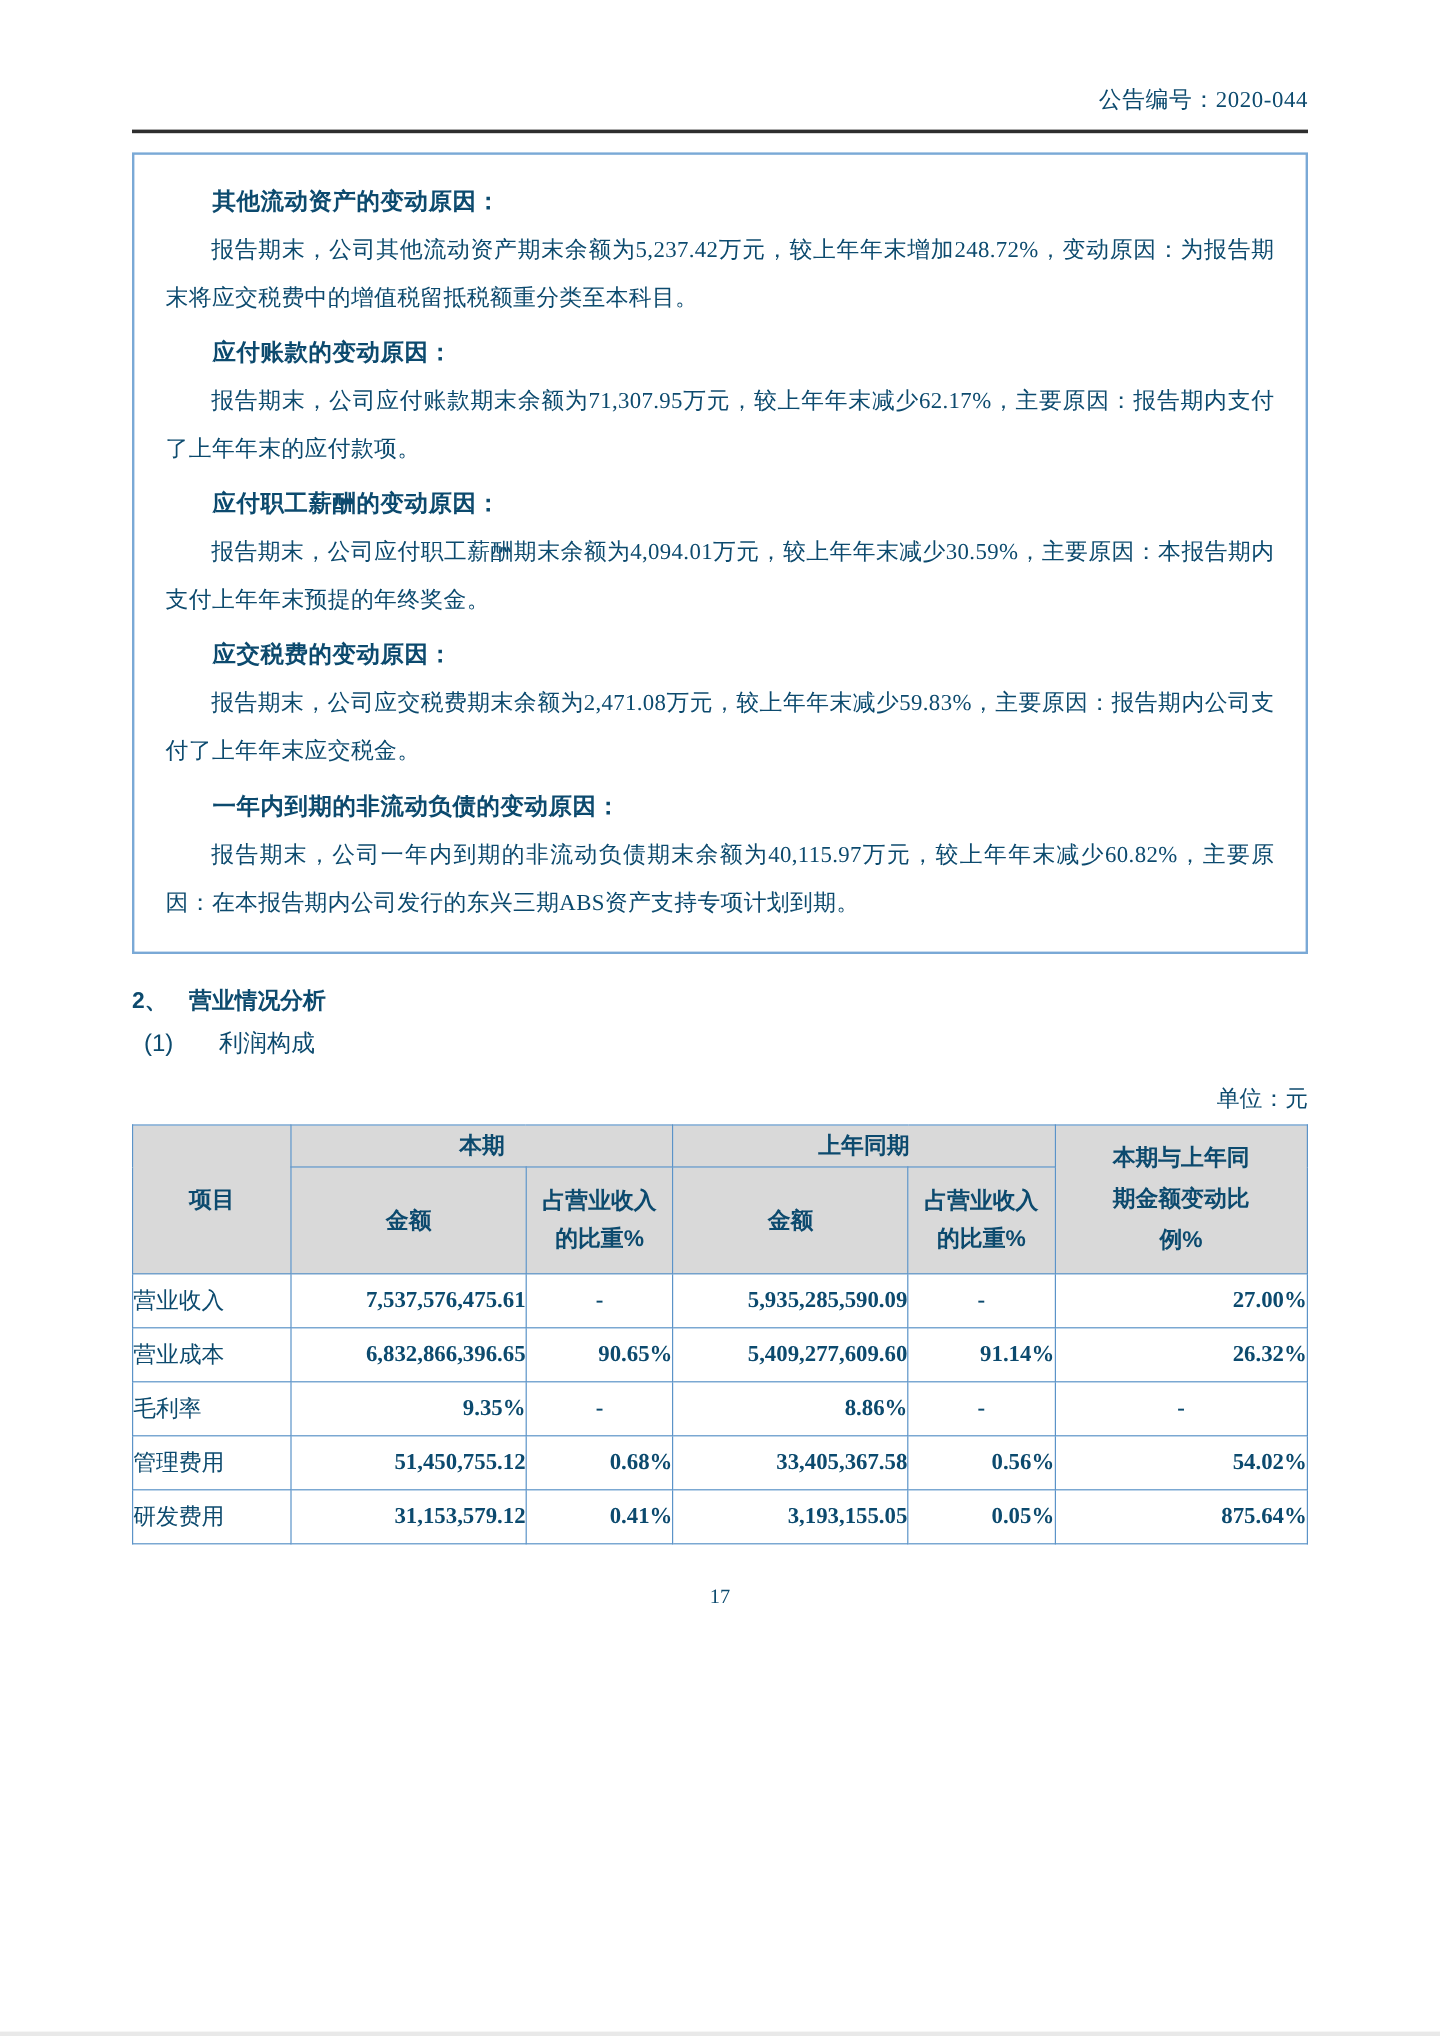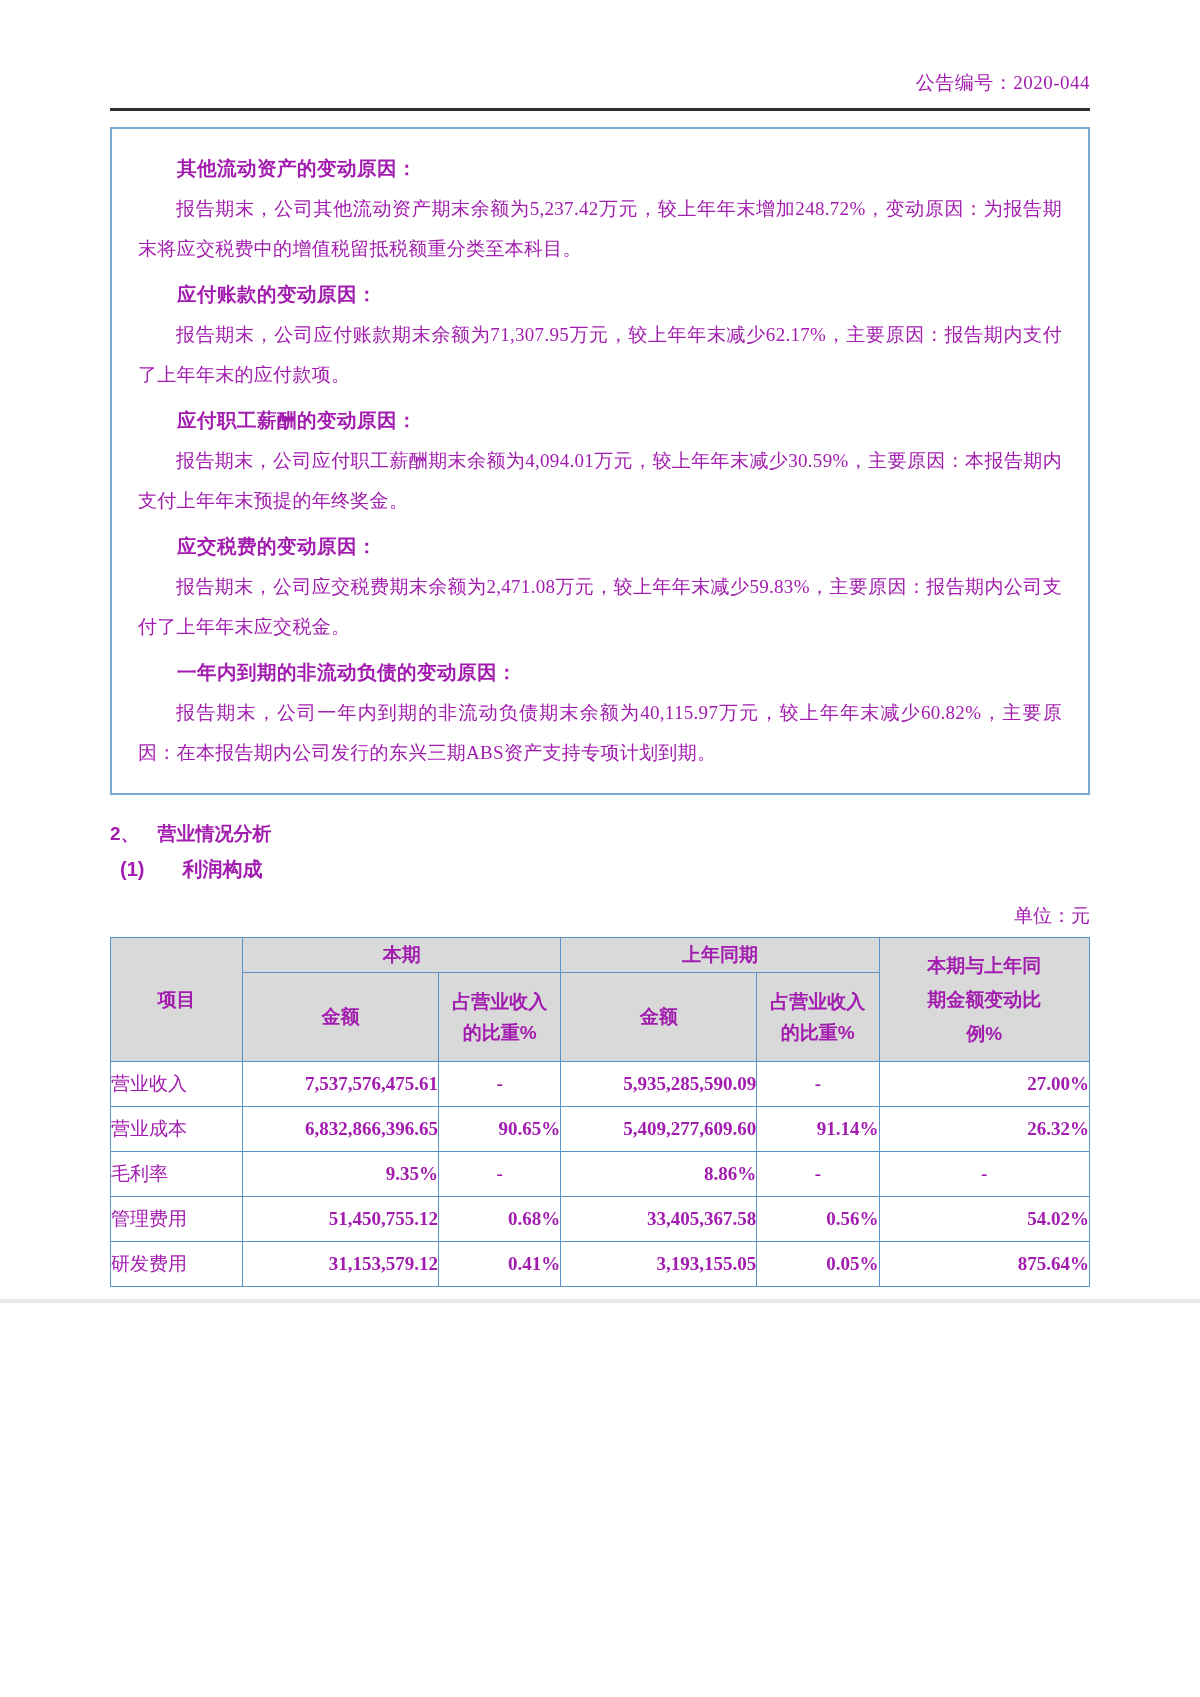--- a/index.html
+++ b/index.html
@@ -1,40 +1,40 @@
 <!DOCTYPE html>
 <html><head>
 <meta charset="utf-8">
 <style>
   html,body{margin:0;padding:0;background:#ffffff;}
   .page{
-    width:1200px;height:1303px;background:#ffffff;position:relative;
-    font-family:"Liberation Serif","DejaVu Serif",serif;color:#a21caf;
+    width:1200px;height:1697px;background:#ffffff;position:relative;
+    font-family:"Liberation Serif","DejaVu Serif",serif;color:#0c4a6e;
     overflow:hidden;
   }
   .content{padding:0 110px;}
   .doc-header{padding-top:70px;text-align:right;font-size:19px;letter-spacing:.5px;}
   .header-rule{margin-top:12px;height:3px;background:#2e2e2e;}
   .reasons-box{
     margin-top:16px;border:2px solid #7aa9d6;background:#ffffff;
     padding:14px 26px 20px 26px;
   }
   .sec-heading{
     margin:6px 0 0 0;font-weight:bold;font-size:19.5px;line-height:40px;
-    text-indent:2em;font-family:Liberation Serif, serif;
+    text-indent:2em;font-family:Liberation Mono, monospace;
     letter-spacing:.5px;
   }
   .sec-body{
     margin:0;font-size:19px;line-height:40px;text-indent:2em;
     text-align:justify;letter-spacing:.3px;
   }
   .sec2-title{margin-top:26px;font-size:19px;font-weight:bold;
     font-family:"Liberation Sans","DejaVu Sans",sans-serif;}
   .sec2-title .num{margin-right:18px;}
-  .sub1-title{margin-top:9px;padding-left:10px;font-size:20px;font-weight:bold;
+  .sub1-title{margin-top:9px;padding-left:10px;font-size:20px;font-weight:normal;
     font-family:"Liberation Sans","DejaVu Sans",sans-serif;}
   .sub1-title .num{margin-right:38px;}
   .unit-label{margin-top:20px;text-align:right;font-size:19px;}
   table.profit{
     margin-top:8px;width:100%;border-collapse:collapse;table-layout:fixed;
   }
   table.profit th,table.profit td{
     border:1px solid #5b93c8;font-size:19px;padding:0;
   }
   table.profit th{

